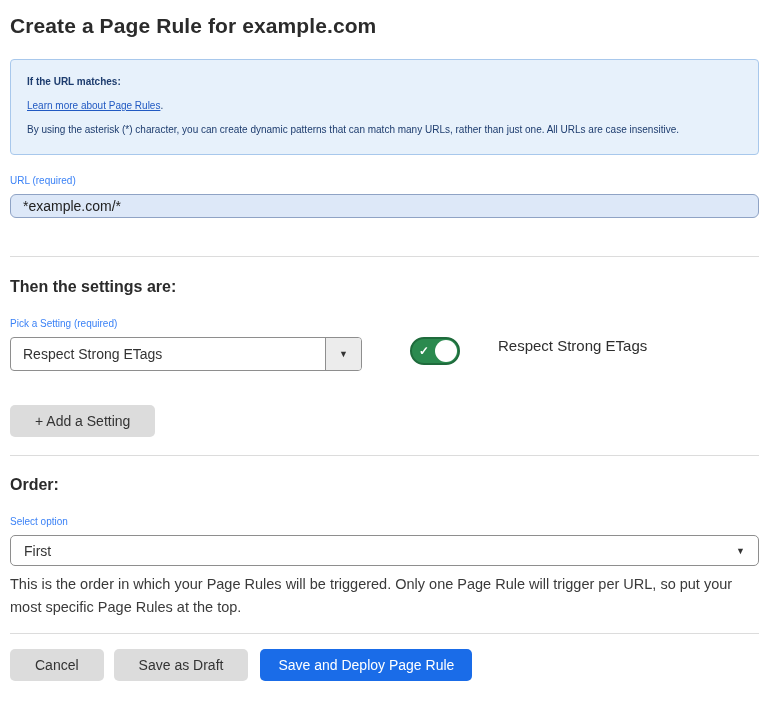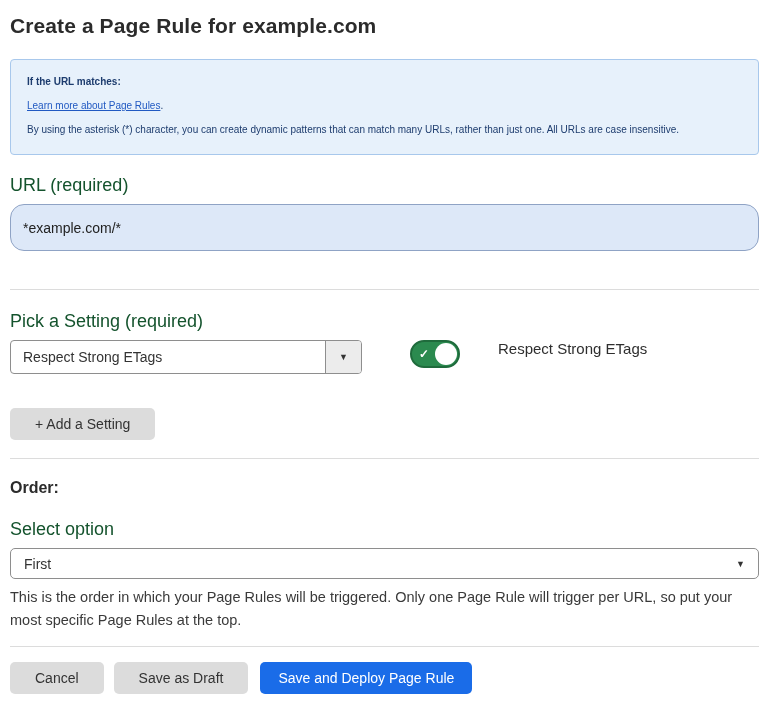--- a/index.html
+++ b/index.html
@@ -33,31 +33,31 @@
   }
   .info-heading { font-weight: 700; }
   .info-link {
     color: #2159c2;
     text-decoration: underline;
     cursor: pointer;
   }
 
   .field-label {
     display: block;
-    font-size: 18px;
-    color: #14532d;
+    font-size: 10px;
+    color: #3b82f6;
     margin-bottom: 8px;
   }
 
   .url-input {
     width: 100%;
-    height: 47px;
+    height: 24px;
     background: #dde8f8;
     border: 1px solid #8fa3c5;
-    border-radius: 14px;
+    border-radius: 6px;
     padding: 0 12px;
     font-size: 14px;
     color: #222222;
     font-family: "Liberation Sans", sans-serif;
     outline: none;
   }
 
   .divider {
     border: none;
     border-top: 1px solid #dcdcdc;
@@ -208,20 +208,21 @@
     <div class="info-heading">If the URL matches:</div>
     <div><a class="info-link">Learn more about Page Rules</a><span>.</span></div>
     <div>By using the asterisk (*) character, you can create dynamic patterns that can match many URLs, rather than just one. All URLs are case insensitive.</div>
   </div>
 
   <label class="field-label">URL (required)</label>
   <input class="url-input" type="text" value="*example.com/*" style="">
 
   <hr class="divider divider-1">
 
+  <h2 class="section-heading">Then the settings are:</h2>
 
   <label class="field-label">Pick a Setting (required)</label>
 
   <div class="setting-row">
     <div class="setting-select">
       <span class="setting-select-value">Respect Strong ETags</span>
       <span class="setting-select-arrow">▼</span>
     </div>
     <div class="toggle">
       <span class="toggle-check">✓</span>

